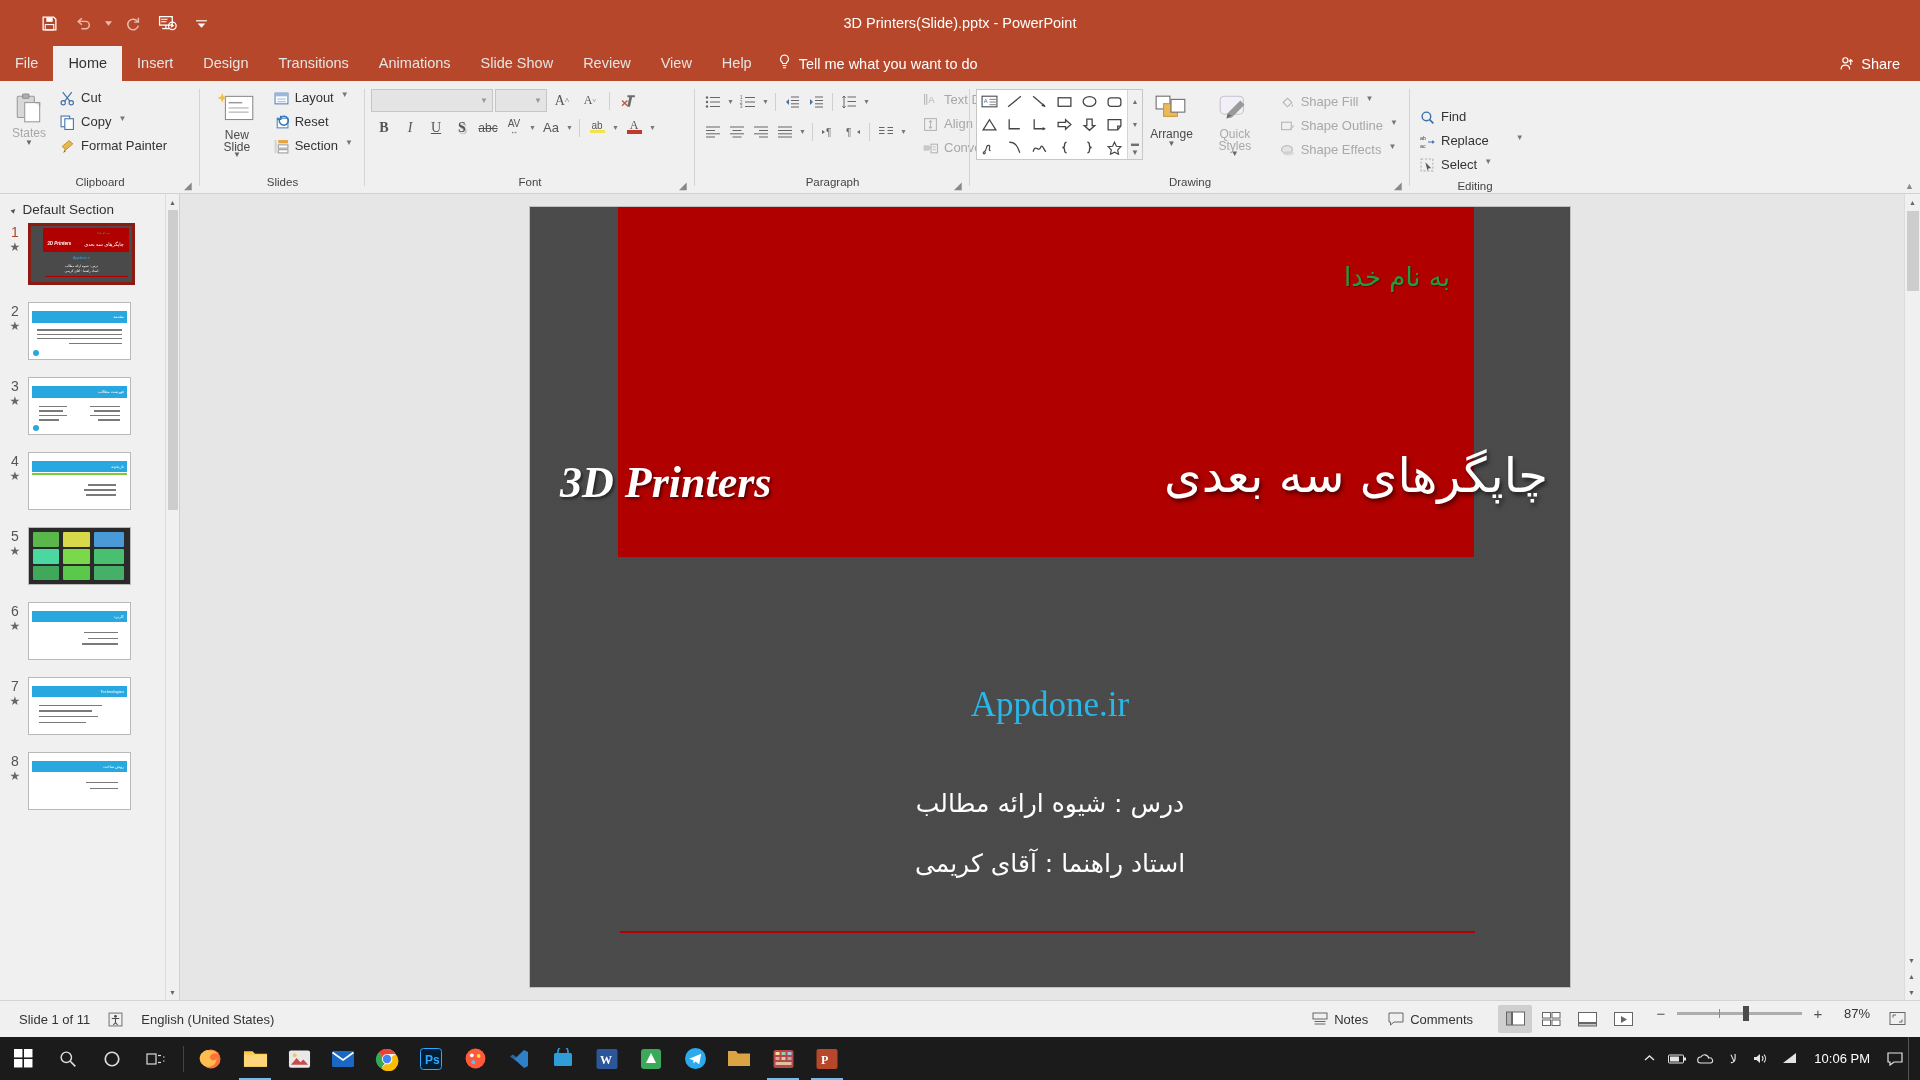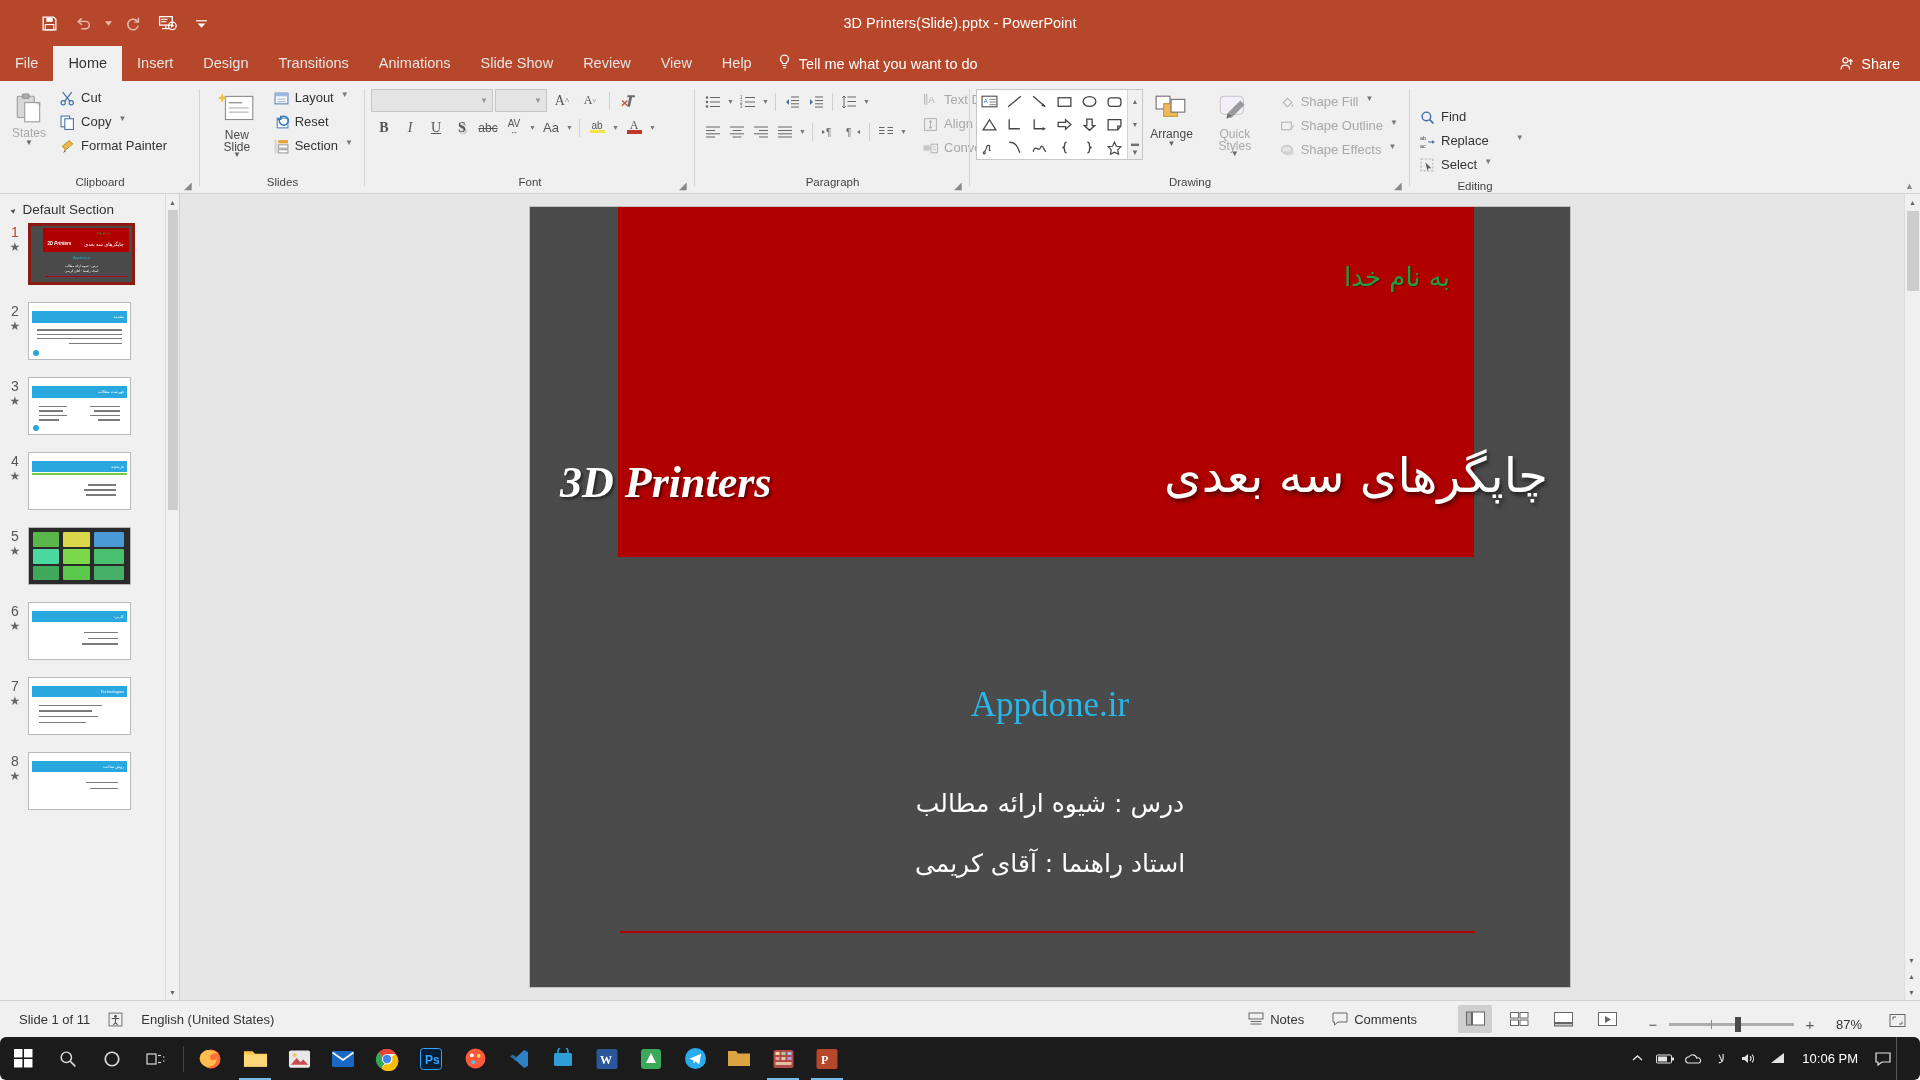--- a/index.html
+++ b/index.html
@@ -278,53 +278,52 @@
     height:16px; display:flex; align-items:center; justify-content:center;
     font-size:7px; color:#666; cursor:pointer;
   }
 
   
   .statusbar {
     height:37px; background:#f0f0f0; border-top:1px solid #d4d4d4;
     display:flex; align-items:center; padding:0 10px; font-size:13px; color:#333;
   }
   .sb-item { padding:0 9px; cursor:pointer; display:flex; align-items:center; gap:6px; height:28px; }
-  .sb-right { margin-left:auto; display:flex; align-items:flex-end; gap:10px; }
+  .sb-right { margin-left:auto; display:flex; align-items:flex-start; gap:2px; }
   .viewbtn {
     width:34px; height:28px; display:flex; align-items:center; justify-content:center;
     cursor:pointer; border-radius:2px;
   }
   .viewbtn.active { background:#cfcfcf; }
   .zoomslider { display:flex; align-items:center; gap:9px; margin:0 12px; }
   .zmbtn { font-size:15px; color:#555; cursor:pointer; width:14px; text-align:center; }
   .ztrack { width:125px; height:3px; background:#adadad; position:relative; }
   .zmid { position:absolute; left:42px; top:-3px; width:1px; height:9px; background:#8a8a8a; }
   .zhandle { position:absolute; left:66px; top:-6px; width:6px; height:15px; background:#4a4a4a; cursor:pointer; }
   .zpct { font-size:13px; color:#333; width:36px; text-align:right; }
   .fitbtn { width:26px; height:26px; display:flex; align-items:center; justify-content:center; cursor:pointer; }
 
   
   .taskbar {
     height:43px; background:#1b1b1b; display:flex; align-items:center;
     position:relative;
-    border-radius:6px;
   }
   .tb-start {
     width:46px; height:43px; display:flex; align-items:center; justify-content:center; cursor:pointer;
   }
   .tb-btn {
     width:44px; height:43px; display:flex; align-items:center; justify-content:center;
     cursor:pointer; position:relative;
   }
   .tb-btn.running::after {
     content:''; position:absolute; bottom:0; left:6px; right:6px; height:2.5px; background:#76b9ed;
   }
   .tb-sep { width:1px; height:26px; background:#444; margin:0 5px; }
   .tb-right {
-    margin-left:auto; display:flex; align-items:flex-start; height:100%; padding-right:16px;
+    margin-left:auto; display:flex; align-items:flex-start; height:100%; padding-right:4px;
   }
   .tray {
     display:flex; align-items:center; gap:2px; height:100%;
   }
   .tray-i {
     width:26px; height:43px; display:flex; align-items:center; justify-content:center;
     color:#e4e4e4; font-size:13px; cursor:pointer;
   }
   .tb-clock {
     color:#fff; font-size:13px; text-align:center; line-height:43px;

